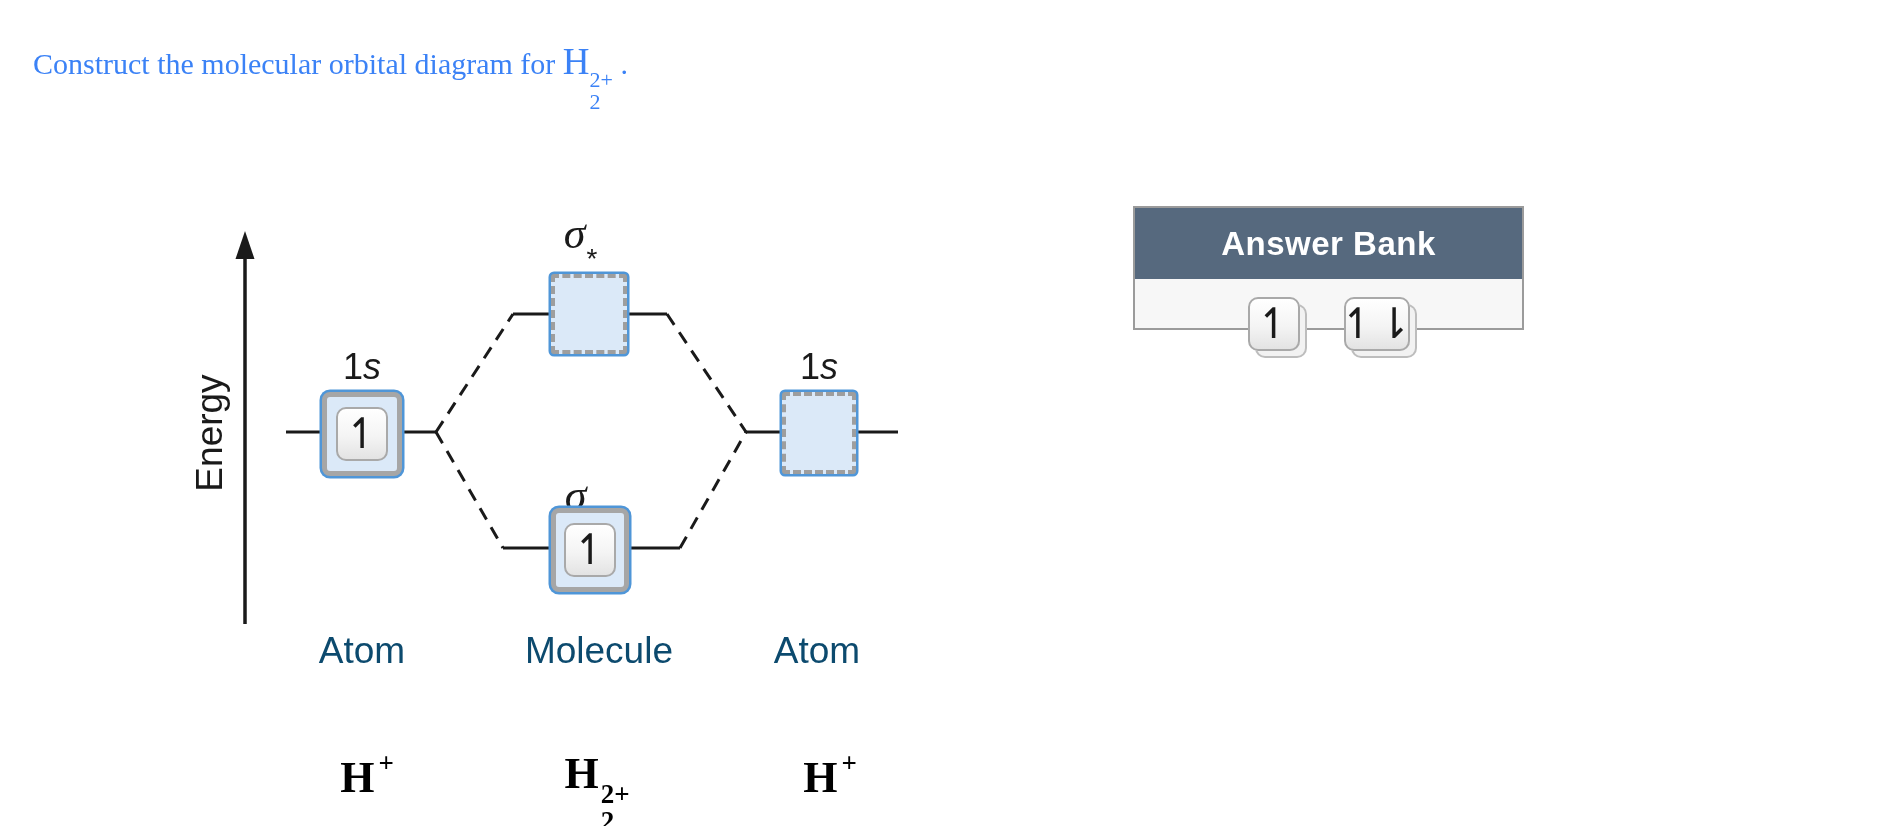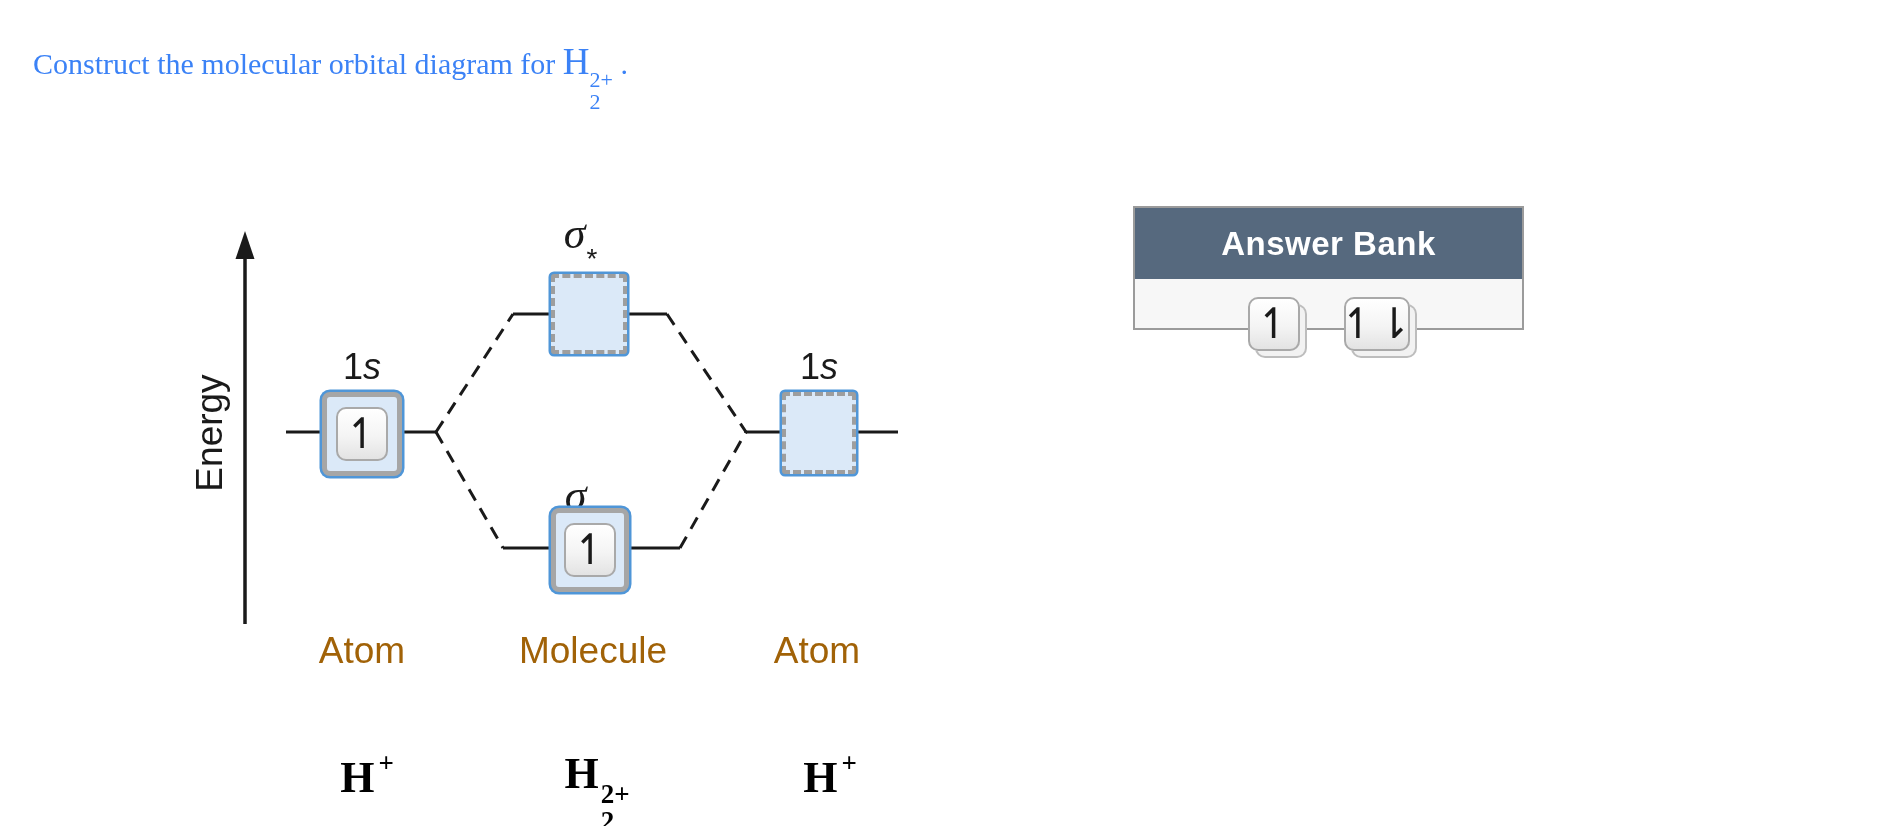--- a/index.html
+++ b/index.html
@@ -39,21 +39,21 @@
   .bank-chip.pair{width:66px;letter-spacing:1px;}
 
   
   .lbl{position:absolute;text-align:center;font-size:36px;color:#1a1a1a;line-height:1;}
   .lbl i{font-style:italic;}
   .sigma-lbl{position:absolute;text-align:center;line-height:1;color:#1a1a1a;}
   .sigma-sym{font-family:"Liberation Serif",serif;font-style:italic;font-size:44px;}
   .sg-stack{display:inline-flex;flex-direction:column;align-items:flex-start;
             font-size:28px;line-height:0.82;vertical-align:-20px;margin-left:1px;}
   .sg-sub-only{font-size:28px;vertical-align:-16px;margin-left:1px;}
-  .col-label{position:absolute;top:630px;text-align:center;font-size:37px;color:#a16207;}
+  .col-label{position:absolute;top:630px;text-align:center;font-size:37px;color:#0c4a6e;}
 
   
   .species{position:absolute;top:748px;text-align:center;
            font-family:"Liberation Serif",serif;font-weight:bold;font-size:44px;color:#000;}
   .sp-sup{font-size:27px;vertical-align:20px;margin-left:4px;}
   .species .stack{font-size:27px;vertical-align:-15px;margin-left:2px;}
 
   
   .answer-bank{position:absolute;left:1133px;top:206px;width:391px;height:124px;
                box-sizing:border-box;border:2px solid var(--bank-border,#9b9b9b);background:var(--bank-body-bg,#f7f7f7);}
@@ -127,21 +127,21 @@
 
   <div class="slot filled" style="left:551px;top:508px;width:78px;height:84px;">
     <div class="chip">
         <span>↿</span>
       </div>
   </div>
 
   <div class="slot empty" style="left:782px;top:392px;width:74px;height:82px;"></div>
 
   <div class="col-label" style="left:302px;width:120px;">Atom</div>
-  <div class="col-label" style="left:513px;width:160px;">Molecule</div>
+  <div class="col-label" style="left:513px;width:160px;text-align:right;">Molecule</div>
   <div class="col-label" style="left:757px;width:120px;">Atom</div>
 
   <div class="species" style="left:317px;width:100px;">
     <span>H</span><span class="sp-sup">+</span>
   </div>
   <div class="species" style="left:547px;width:100px;">
     <span>H</span><span class="stack">
         <span class="st-sup">2+</span>
         <span class="st-sub">2</span>
       </span>

